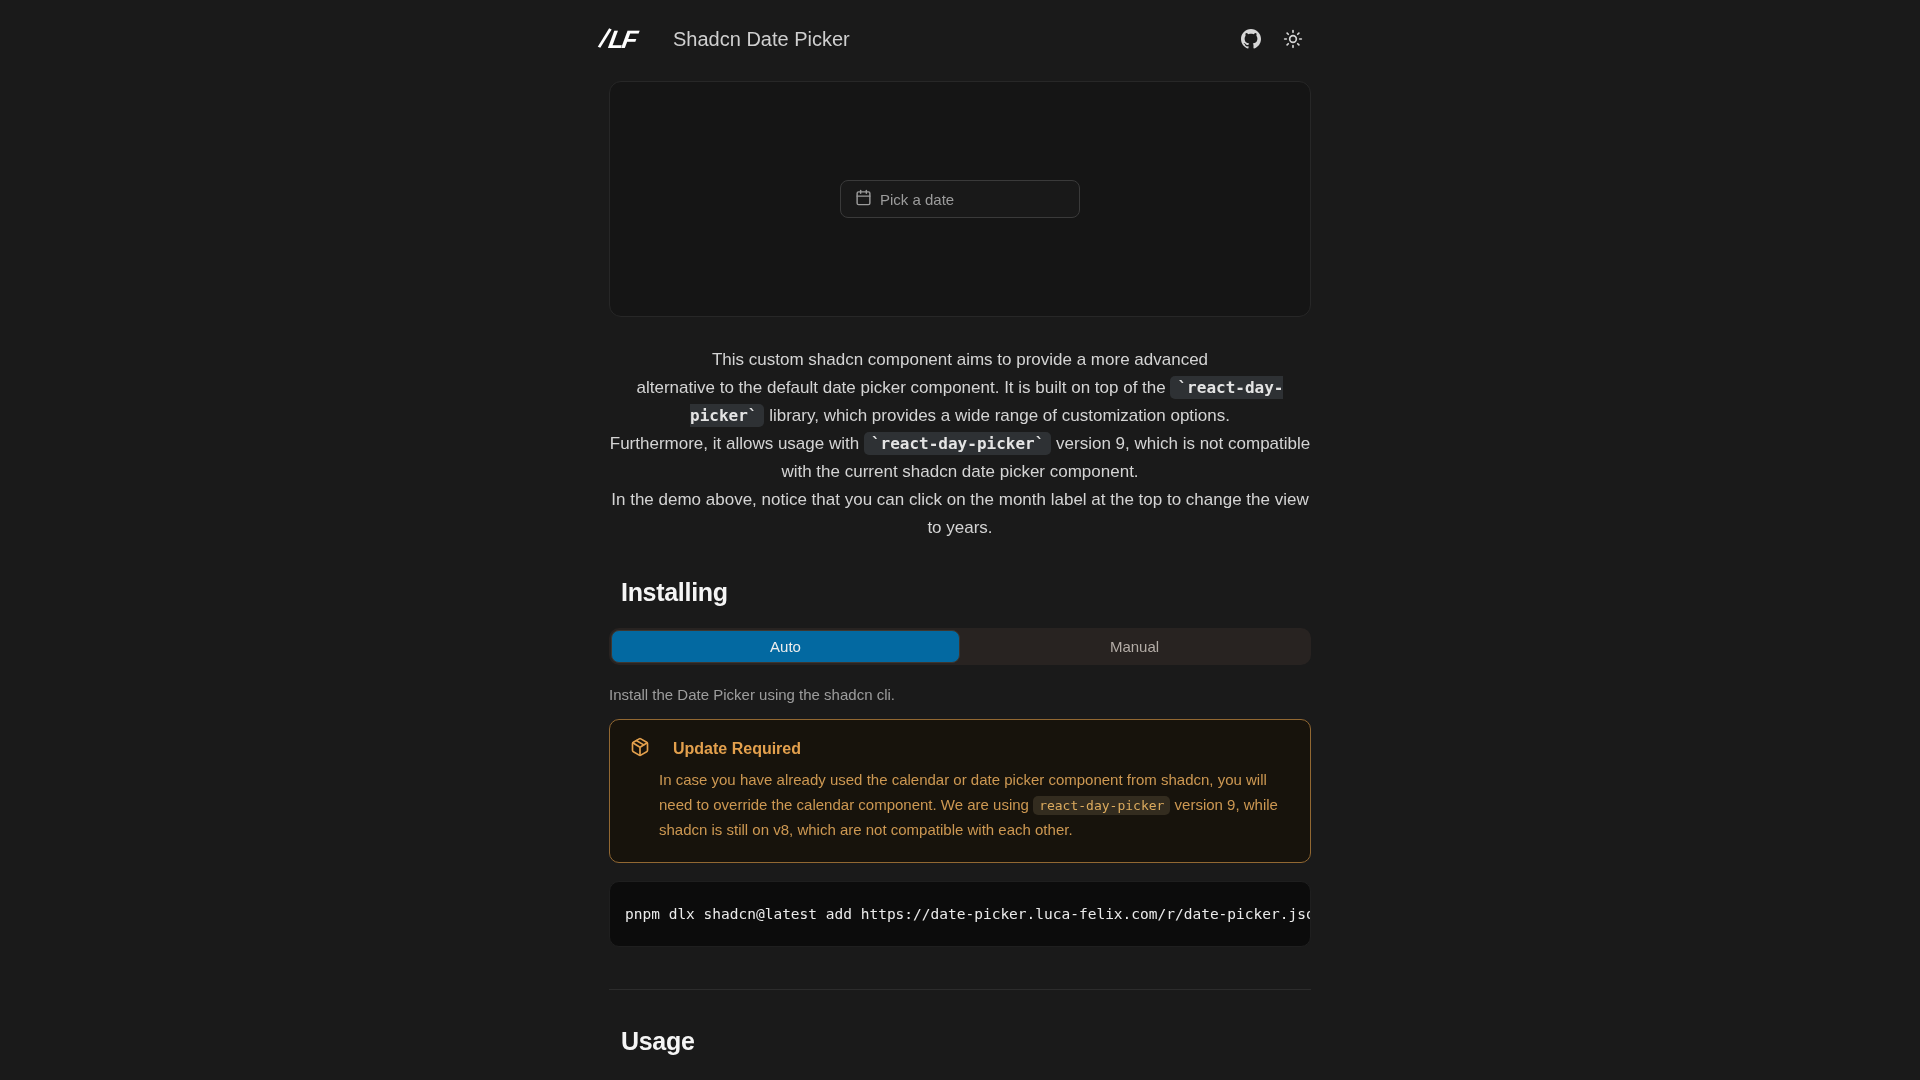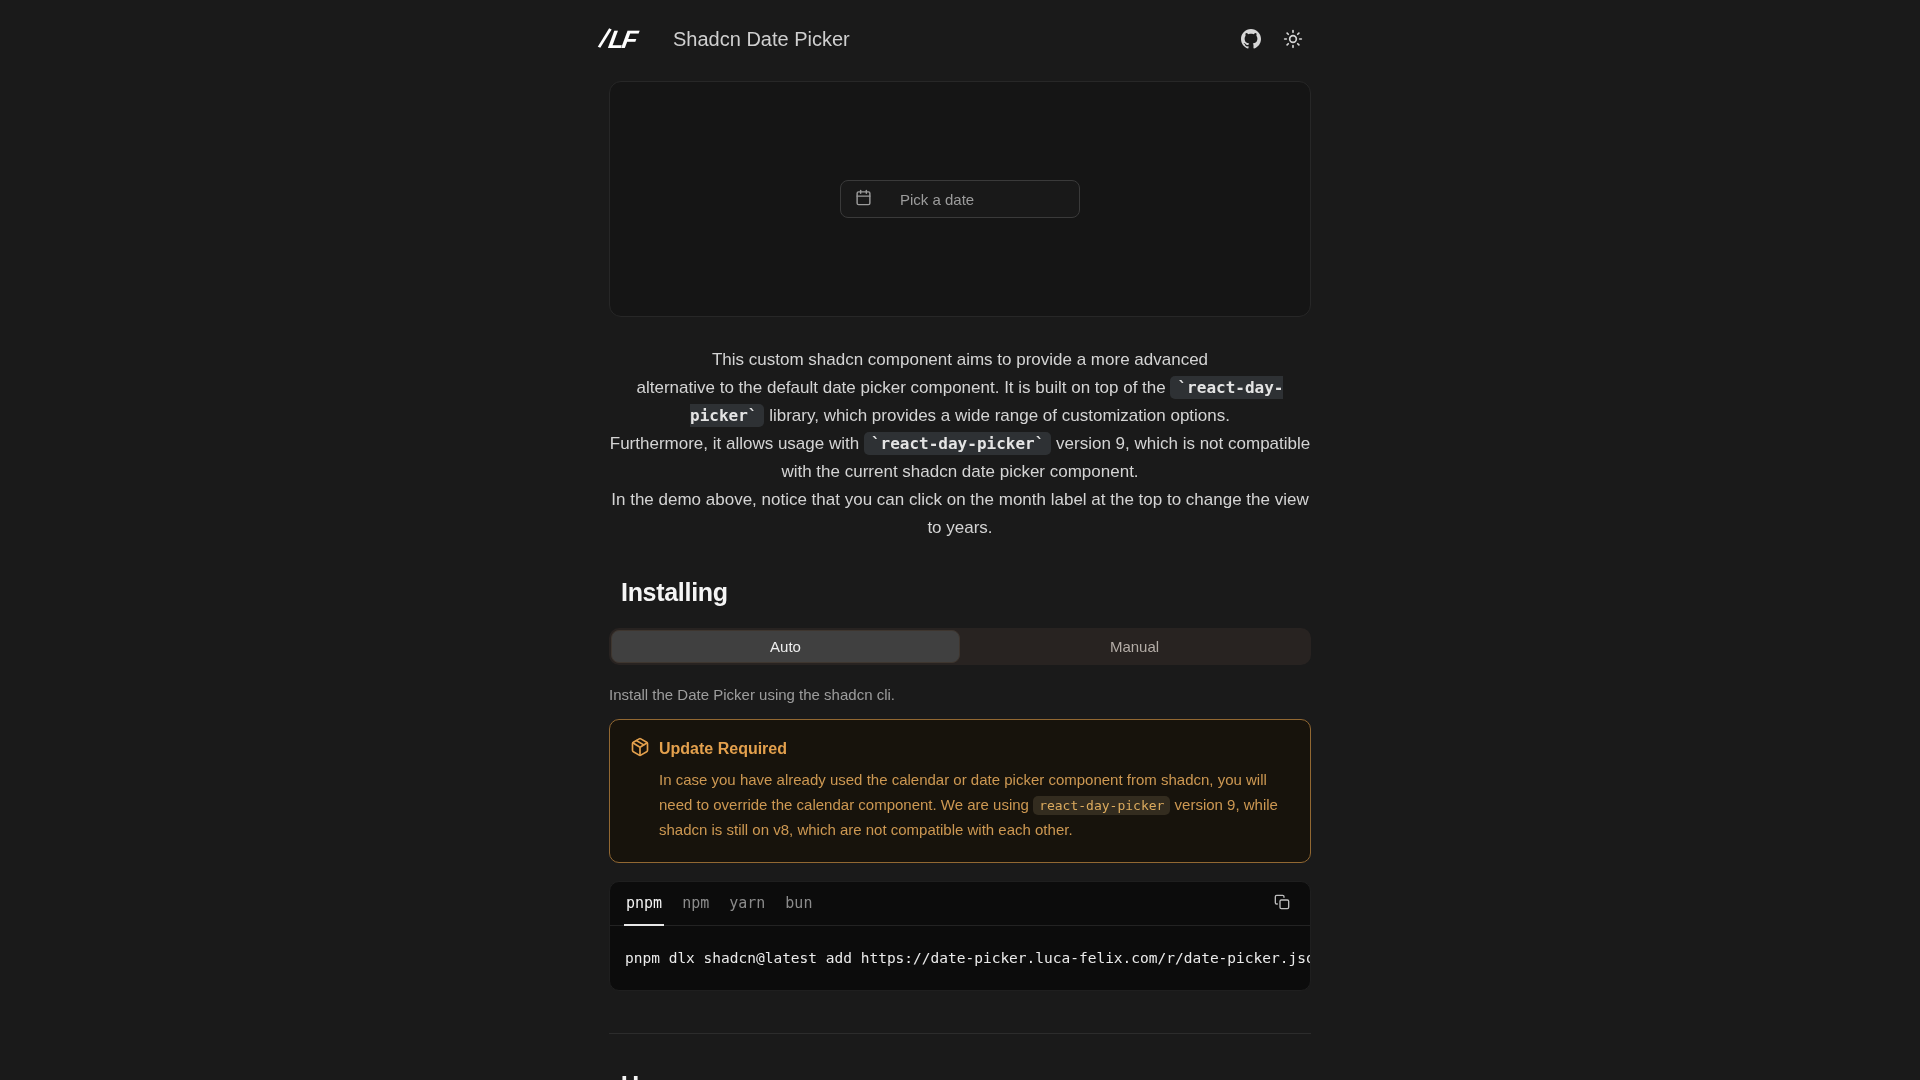--- a/index.html
+++ b/index.html
@@ -42,21 +42,21 @@
 
   
   .demo-card {
     margin-top: 17px; height: 236px;
     background: #151515; border: 1px solid #272727; border-radius: 12px;
     display: flex; align-items: center; justify-content: center;
   }
   .date-btn {
     width: 240px; height: 38px;
     display: flex; align-items: center; justify-content: flex-start;
-    gap: 28px; padding: 0 14px;
+    gap: 8px; padding: 0 14px;
     background: #191919; border: 1px solid #3a3a3a; border-radius: 8px;
     color: #9c9c9c; font-size: 15px; font-family: "Liberation Sans", sans-serif;
     cursor: pointer;
   }
 
   
   .description {
     margin-top: 29px; color: #d4d4d4; font-size: 17px; line-height: 28px; text-align: center;
   }
   .inline-code {
@@ -76,31 +76,31 @@
     background: #282321; border-radius: 10px;
     display: flex; align-items: stretch; padding: 2px;
   }
   .tab {
     flex: 1; display: flex; align-items: center; justify-content: center;
     font-size: 15px; border-radius: 8px; cursor: pointer;
     color: #b3aca6; border: 1px solid transparent; background: transparent;
     font-family: "Liberation Sans", sans-serif;
   }
   .tab.active {
-    background: #404040; border-color: #3e362f; color: #ededed;
+    background: #0369a1; border-color: #3e362f; color: #ededed;
   }
   .install-caption { margin-top: 21px; color: #9d9d9d; font-size: 15px; }
 
   
   .alert {
     margin-top: 16px;
     border: 1px solid #926832; border-radius: 10px;
     background: #17130c; padding: 17px 20px 19px 20px;
   }
-  .alert-title-row { display: flex; align-items: center; gap: 9px; color: #e3a04d; }
+  .alert-title-row { display: flex; align-items: center; gap: 23px; color: #e3a04d; }
   .alert-title { font-size: 16px; font-weight: 700; }
   .alert-body {
     margin: 7px 0 0 29px; color: #cd9852; font-size: 15px; line-height: 24.5px;
     max-width: 640px;
   }
   .alert-code {
     font-family: "DejaVu Sans Mono", monospace; font-size: 13px;
     background: #332c1f; color: #dcab5e; border-radius: 5px; padding: 2px 6px;
   }
 
@@ -218,35 +218,20 @@
       <span class="alert-title">Update Required</span>
     </div>
     <div class="alert-body">
       <span>In case you have already used the calendar or date picker component from shadcn, you will need to override the calendar component. We are using</span>
       <code class="alert-code">react-day-picker</code>
       <span>version 9, while shadcn is still on v8, which are not compatible with each other.</span>
     </div>
   </div>
 
   <div class="code-block">
-    <div class="code-header">
-      <button class="pm-tab active">pnpm</button>
-      <button class="pm-tab">npm</button>
-      <button class="pm-tab">yarn</button>
-      <button class="pm-tab">bun</button>
-      <div class="code-header-spacer"></div>
-      <button class="copy-btn">
-        <span>
-          <svg width="16" height="16" viewBox="0 0 24 24" fill="none" stroke="currentColor" stroke-width="2" stroke-linecap="round" stroke-linejoin="round">
-            <rect x="9" y="9" width="13" height="13" rx="2"></rect>
-            <path d="M5 15H4a2 2 0 0 1-2-2V4a2 2 0 0 1 2-2h9a2 2 0 0 1 2 2v1"></path>
-          </svg>
-        </span>
-      </button>
-    </div>
     <div class="code-body">pnpm dlx shadcn@latest add https://date-picker.luca-felix.com/r/date-picker.json</div>
   </div>
 
   <hr class="divider">
 
   <h2 class="section-heading usage-heading">Usage</h2>
 
 </div>
 
 </body></html>

